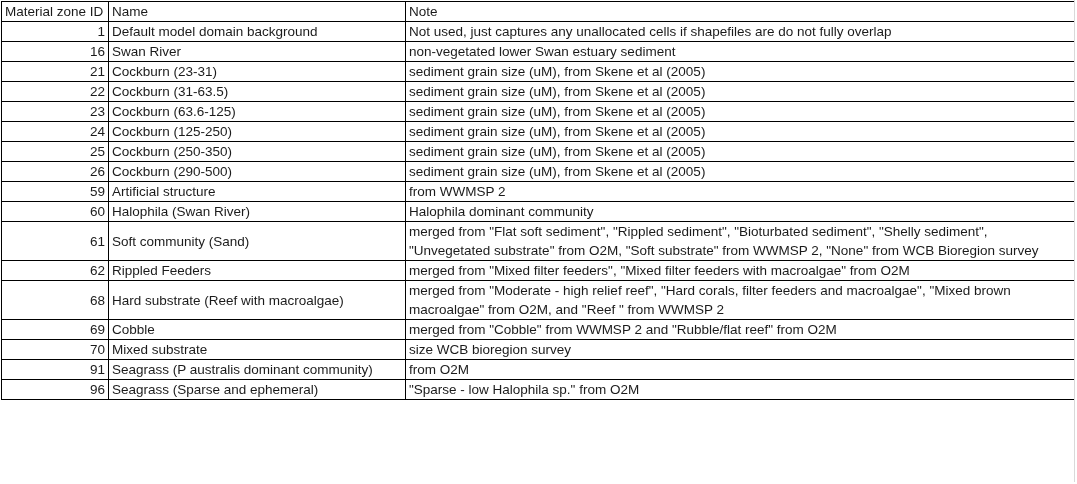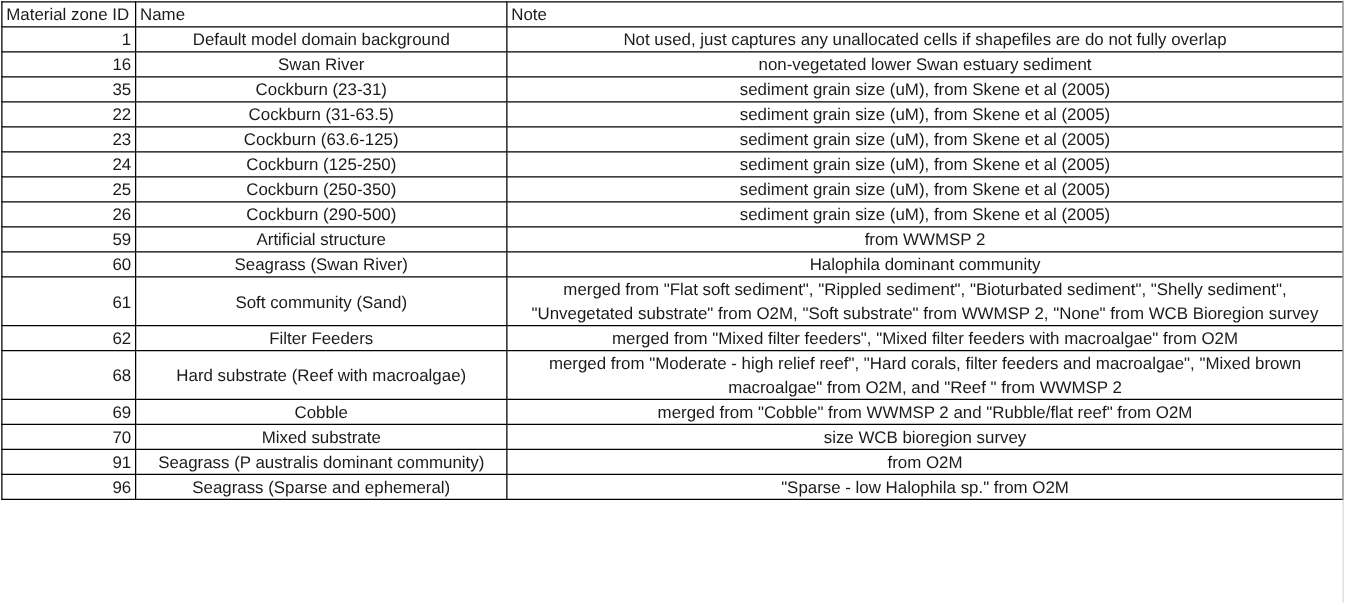--- a/index.html
+++ b/index.html
@@ -38,25 +38,25 @@
     height: 19px;
   }
   table.zones tr {
     height: 19px;
   }
   td.cell-id {
     text-align: right;
     white-space: nowrap;
   }
   td.cell-name {
-    text-align: center;
+    text-align: left;
     white-space: nowrap;
   }
   td.cell-note {
-    text-align: center;
+    text-align: left;
     white-space: pre-line;
   }
   .gridline-v {
     position: absolute;
     left: 1074px;
     top: 0;
     width: 1px;
     height: 482px;
     background: #d9d9d9;
   }
@@ -82,21 +82,21 @@
     <td class="cell-id">1</td>
     <td class="cell-name">Default model domain background</td>
     <td class="cell-note">Not used, just captures any unallocated cells if shapefiles are do not fully overlap</td>
   </tr>
       <tr>
     <td class="cell-id">16</td>
     <td class="cell-name">Swan River</td>
     <td class="cell-note">non-vegetated lower Swan estuary sediment</td>
   </tr>
       <tr>
-    <td class="cell-id">35</td>
+    <td class="cell-id">21</td>
     <td class="cell-name">Cockburn (23-31)</td>
     <td class="cell-note">sediment grain size (uM), from Skene et al (2005)</td>
   </tr>
       <tr>
     <td class="cell-id">22</td>
     <td class="cell-name">Cockburn (31-63.5)</td>
     <td class="cell-note">sediment grain size (uM), from Skene et al (2005)</td>
   </tr>
       <tr>
     <td class="cell-id">23</td>
@@ -118,32 +118,32 @@
     <td class="cell-name">Cockburn (290-500)</td>
     <td class="cell-note">sediment grain size (uM), from Skene et al (2005)</td>
   </tr>
       <tr>
     <td class="cell-id">59</td>
     <td class="cell-name">Artificial structure</td>
     <td class="cell-note">from WWMSP 2</td>
   </tr>
       <tr>
     <td class="cell-id">60</td>
-    <td class="cell-name">Seagrass (Swan River)</td>
+    <td class="cell-name">Halophila (Swan River)</td>
     <td class="cell-note">Halophila dominant community</td>
   </tr>
       <tr>
     <td class="cell-id">61</td>
     <td class="cell-name">Soft community (Sand)</td>
     <td class="cell-note">merged from "Flat soft sediment", "Rippled sediment", "Bioturbated sediment", "Shelly sediment",
 "Unvegetated substrate" from O2M, "Soft substrate" from WWMSP 2, "None" from WCB Bioregion survey</td>
   </tr>
       <tr>
     <td class="cell-id">62</td>
-    <td class="cell-name">Filter Feeders</td>
+    <td class="cell-name">Rippled Feeders</td>
     <td class="cell-note">merged from "Mixed filter feeders", "Mixed filter feeders with macroalgae" from O2M</td>
   </tr>
       <tr>
     <td class="cell-id">68</td>
     <td class="cell-name">Hard substrate (Reef with macroalgae)</td>
     <td class="cell-note">merged from "Moderate - high relief reef", "Hard corals, filter feeders and macroalgae", "Mixed brown
 macroalgae" from O2M, and "Reef " from WWMSP 2</td>
   </tr>
       <tr>
     <td class="cell-id">69</td>

